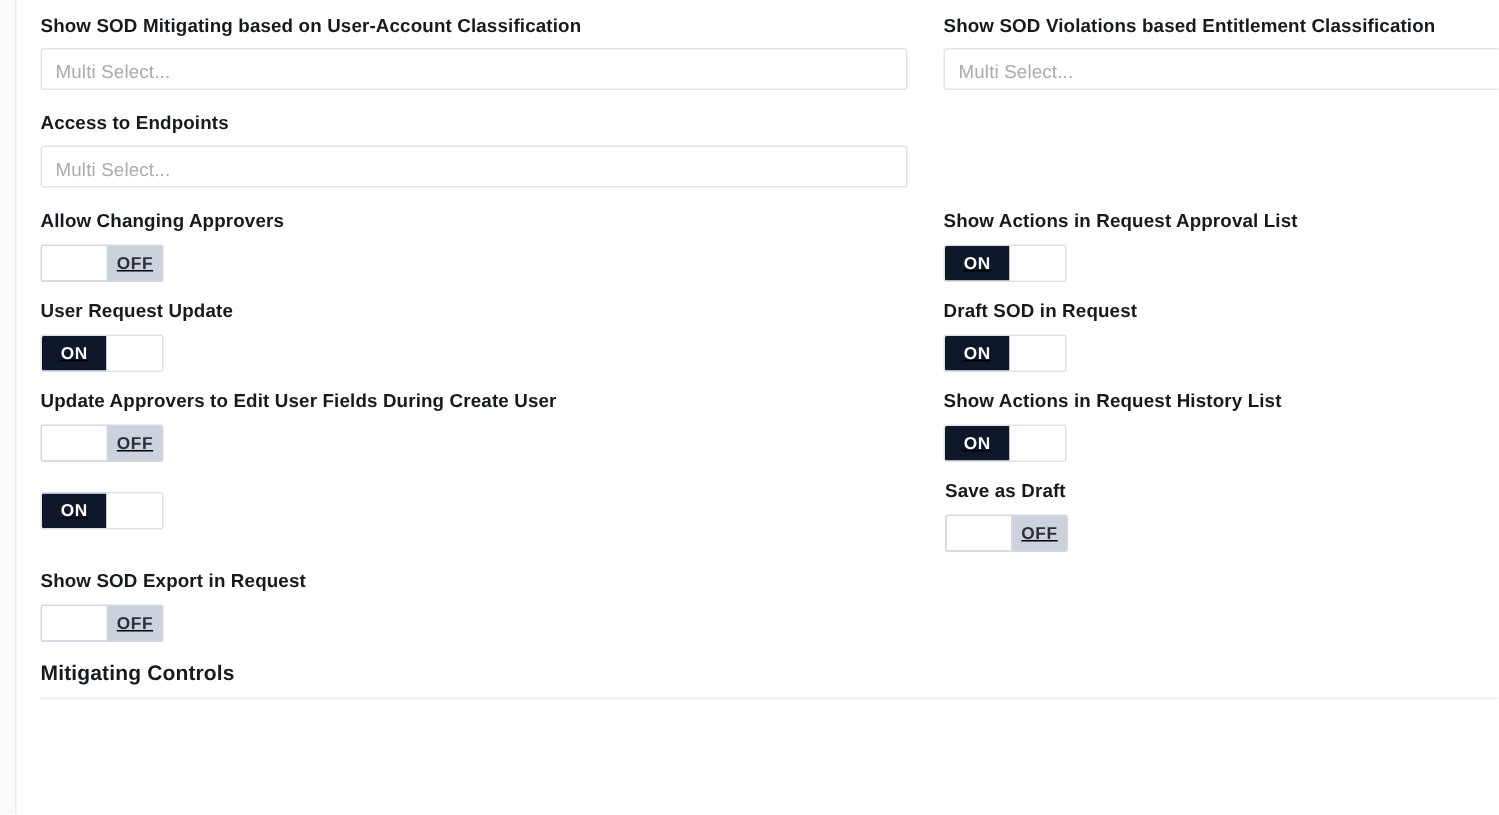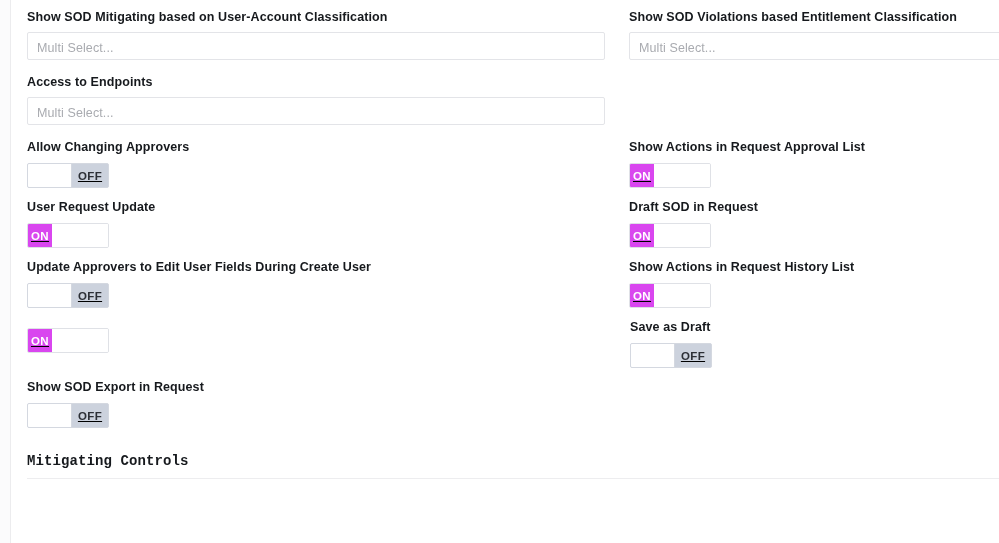--- a/index.html
+++ b/index.html
@@ -109,22 +109,22 @@
     flex: 1;
     background: #ccd2dd;
     color: #2c2f36;
   }
   
   .toggle.on {
     border: 1px solid #dfe1e6;
     background: #ffffff;
   }
   .toggle.on .track {
-    width: 24px;
-    background: #d946ef;
+    width: 43px;
+    background: #0f172a;
     color: #ffffff;
   }
   .toggle.on .knob {
     flex: 1;
     background: #ffffff;
   }
 
   
   .section-heading {
     font-size: 14px;
@@ -270,20 +270,20 @@
       <div class="field" style="top:320px;left:1px;">
         <div class="field-label">Save as Draft</div>
         <div class="toggle off">
           <div class="seg knob"></div>
           <div class="seg track">OFF</div>
         </div>
       </div>
 
     </div>
 
-    <div style="position:absolute;top:453px;left:15px;right:0;font-family:Liberation Mono, monospace;">
+    <div style="position:absolute;top:440px;left:15px;right:0;">
       <div class="section-heading">Mitigating Controls</div>
       <div class="section-rule" style="margin-top:9px;"></div>
     </div>
 
 
   </div>
 </div>
 
 </body></html>

